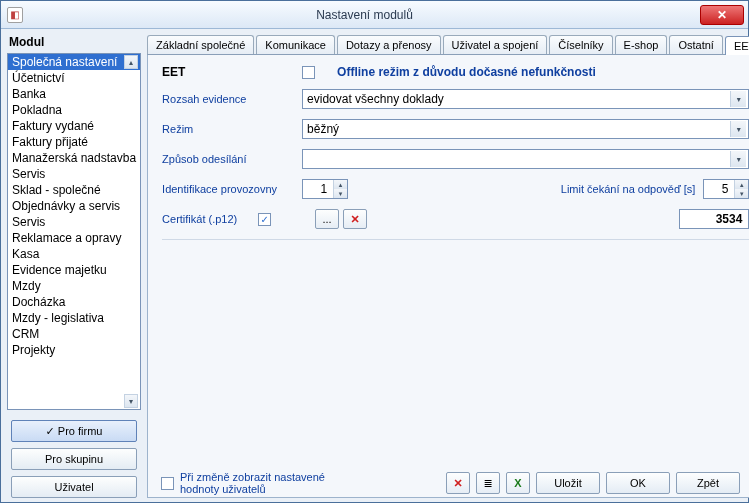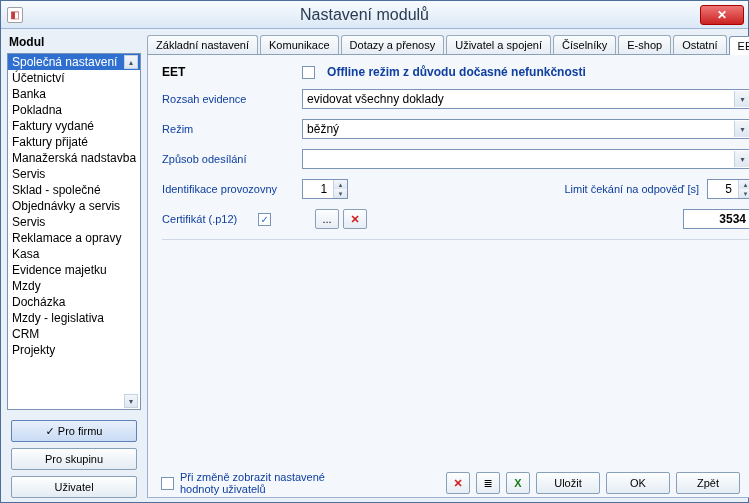--- a/index.html
+++ b/index.html
@@ -1,40 +1,40 @@
 <!DOCTYPE html>
 <html><head>
 <meta charset="utf-8">
 <style>
   * { box-sizing: border-box; }
   html,body { margin:0; padding:0; font-family: Tahoma, Arial, sans-serif; font-size:11px; color:#000; }
   body { width:749px; height:503px; background:#d4e0ee; overflow:hidden; }
   .window { width:749px; height:503px; border:1px solid #4a6f9b; background:#eaf0f7; position:relative; }
   .titlebar { height:28px; background:linear-gradient(#f7fbff,#dce8f6); border-bottom:1px solid #9db8d6; display:flex; align-items:center; position:relative; }
   .titlebar .appicon { width:16px; height:16px; margin:0 6px; background:#fff; border:1px solid #a0a0a0; display:flex; align-items:center; justify-content:center; font-size:10px; color:#c04040; border-radius:2px;}
-  .titlebar .title { flex:1; text-align:center; font-size:16px; color:#2a3a50; }
+  .titlebar .title { flex:1; text-align:center; font-size:12px; color:#2a3a50; }
   .titlebar .closebtn { width:44px; height:20px; margin-right:4px; background:linear-gradient(#e77,#c22); border:1px solid #a00; border-radius:3px; color:#fff; display:flex; align-items:center; justify-content:center; font-weight:bold; font-size:12px; cursor:pointer;}
   .content { position:absolute; top:28px; left:0; right:0; bottom:0; display:flex; }
   .leftpanel { width:156px; padding:4px 4px 4px 6px; display:flex; flex-direction:column; }
   .leftpanel .heading { font-weight:bold; font-size:12px; margin:2px 0 4px 2px; }
   .module-list { flex:1; background:#fff; border:1px solid #7a94b8; overflow-y:auto; position:relative; }
   .module-list .item { padding:1px 4px; font-size:12px; white-space:nowrap; overflow:hidden; cursor:pointer; height:16px; line-height:15px;}
   .module-list .item.selected { background:#2f6fd0; color:#fff; }
   .scope-buttons { margin-top:10px; display:flex; flex-direction:column; gap:6px; padding:0 4px;}
   .btn { height:22px; border:1px solid #8a9fb8; background:linear-gradient(#fdfefe,#e4ecf4); border-radius:2px; display:flex; align-items:center; justify-content:center; font-size:11px; cursor:pointer; }
   .btn.primary { background:linear-gradient(#e8f0fc,#c9dbf4); border-color:#5f82b8; }
   .rightpanel { flex:1; padding:4px 6px 4px 2px; display:flex; flex-direction:column; }
   .tabs { display:flex; gap:2px; border-bottom:1px solid #8a9fb8; height:22px; align-items:flex-end; }
   .tab { padding:3px 8px; background:linear-gradient(#fafcfe,#e6edf5); border:1px solid #9ab; border-bottom:none; border-radius:3px 3px 0 0; font-size:11px; cursor:pointer; white-space:nowrap;}
   .tab.active { background:#fff; position:relative; top:1px; border-color:#7a94b8; }
   .tabpage { flex:1; background:#f4f7fb; border:1px solid #9db3cc; border-top:none; padding:10px 14px; position:relative; overflow:hidden; }
   .row { display:flex; align-items:center; margin-bottom:10px; }
   .label { width:140px; color:#1040a0; font-size:11px; }
   .label.blackbold { color:#000; font-weight:bold; font-size:12px; }
-  .offline { display:flex; align-items:flex-end; gap:12px; }
+  .offline { display:flex; align-items:flex-end; gap:22px; }
   .chk { width:13px; height:13px; border:1px solid #7a94b8; background:#fff; display:inline-flex; align-items:center; justify-content:center; font-size:10px; color:#2a6; cursor:pointer;}
   .offline-label { color:#1040a0; font-weight:bold; font-size:12px; }
   .select { flex:1; height:20px; border:1px solid #7a94b8; background:#fff; display:flex; align-items:center; padding:0 4px; position:relative; cursor:pointer; font-size:12px; }
   .select .caret { position:absolute; right:2px; top:1px; bottom:1px; width:16px; background:linear-gradient(#f3f6fa,#dde6f0); border-left:1px solid #c4d2e2; display:flex; align-items:center; justify-content:center; font-size:8px; color:#456;}
   .spin { width:46px; height:20px; border:1px solid #7a94b8; background:#fff; display:flex; align-items:center; position:relative; }
   .spin input { border:none; outline:none; width:26px; text-align:right; font-size:12px; padding-right:2px; background:transparent;}
   .spin .spbtns { position:absolute; right:0; top:0; bottom:0; width:14px; display:flex; flex-direction:column; }
   .spin .spbtns div { flex:1; border-left:1px solid #c4d2e2; background:linear-gradient(#f3f6fa,#dde6f0); display:flex; align-items:center; justify-content:center; font-size:7px; color:#456; cursor:pointer;}
   .smallbtn { width:24px; height:20px; border:1px solid #8a9fb8; background:linear-gradient(#fdfefe,#e6edf5); border-radius:2px; display:flex; align-items:center; justify-content:center; cursor:pointer; font-size:11px;}
   .idbox { width:70px; height:20px; border:1px solid #7a94b8; background:#fff; display:flex; align-items:center; justify-content:flex-end; padding-right:6px; font-size:12px; font-weight:bold;}
@@ -86,21 +86,21 @@
         </div>
       <div class="scope-buttons">
         <div class="btn primary">✓ Pro firmu</div>
         <div class="btn">Pro skupinu</div>
         <div class="btn">Uživatel</div>
       </div>
     </div>
 
     <div class="rightpanel">
       <div class="tabs" id="tabs">
-          <div class="tab">Základní nastavení</div>
+          <div class="tab">Základní společné</div>
           <div class="tab">Komunikace</div>
           <div class="tab">Dotazy a přenosy</div>
           <div class="tab">Uživatel a spojení</div>
           <div class="tab">Číselníky</div>
           <div class="tab">E-shop</div>
           <div class="tab">Ostatní</div>
           <div class="tab active">EET</div>
         </div>
       <div class="tabpage">
 

